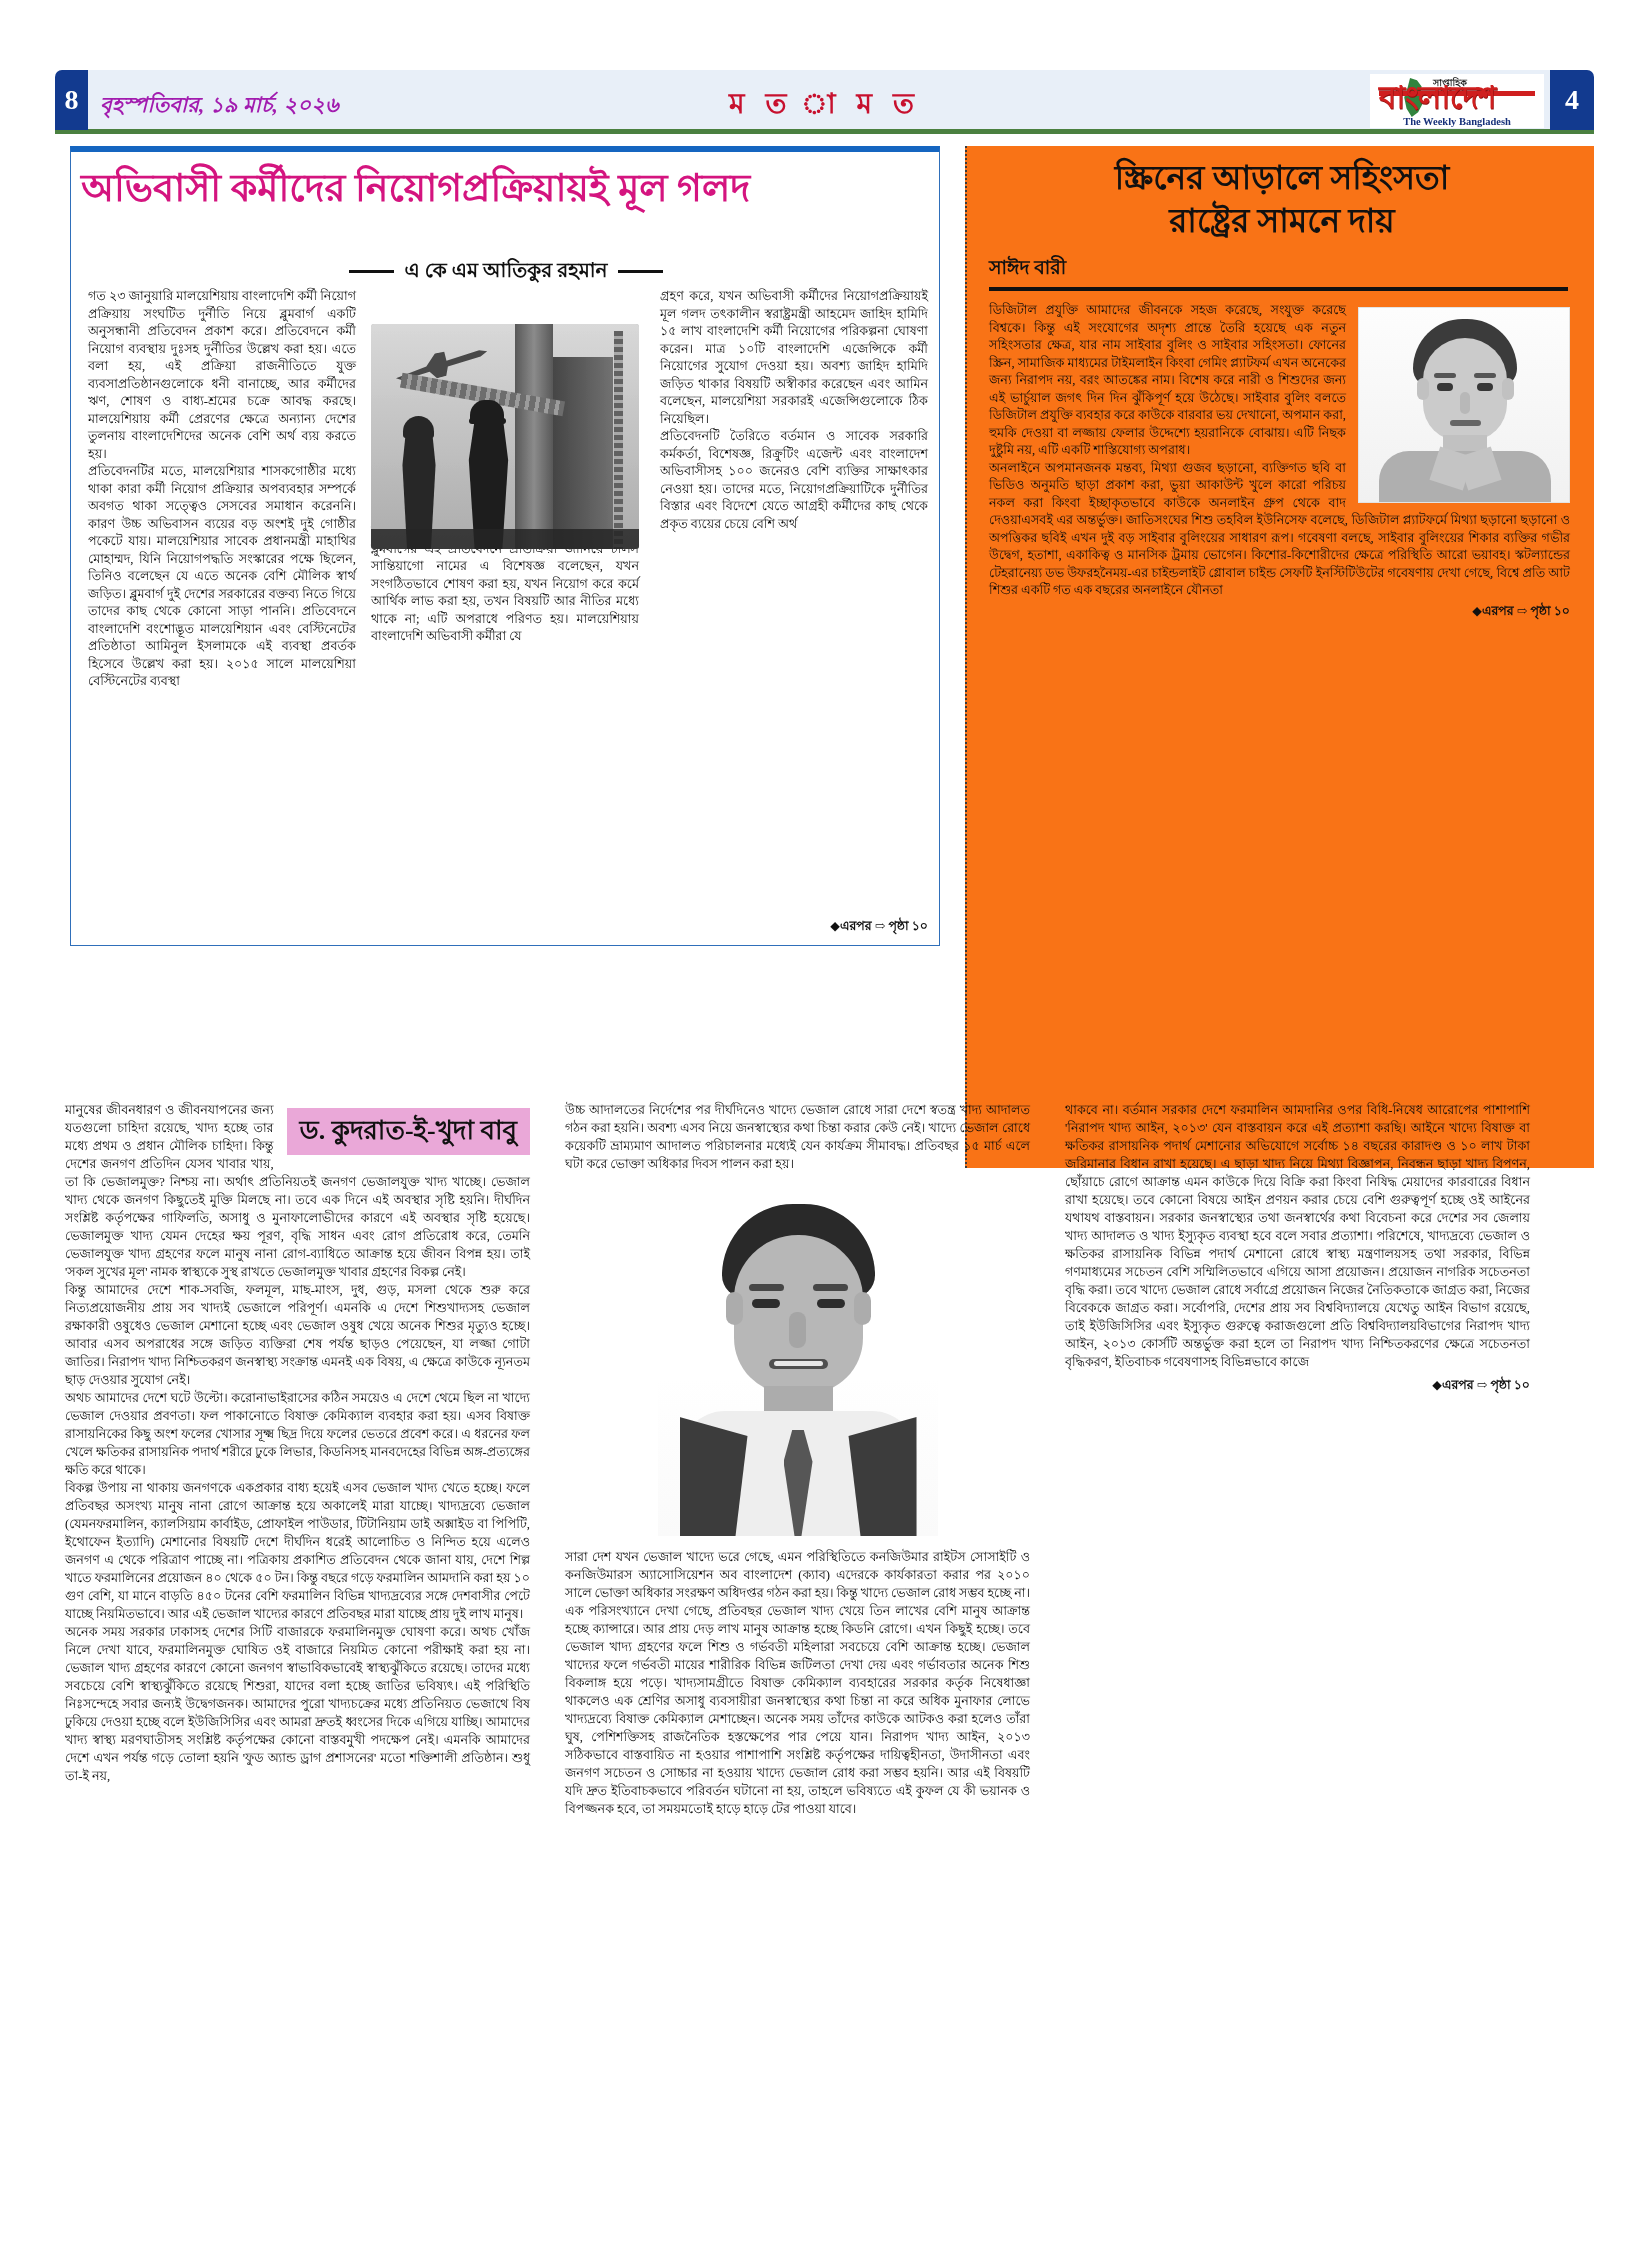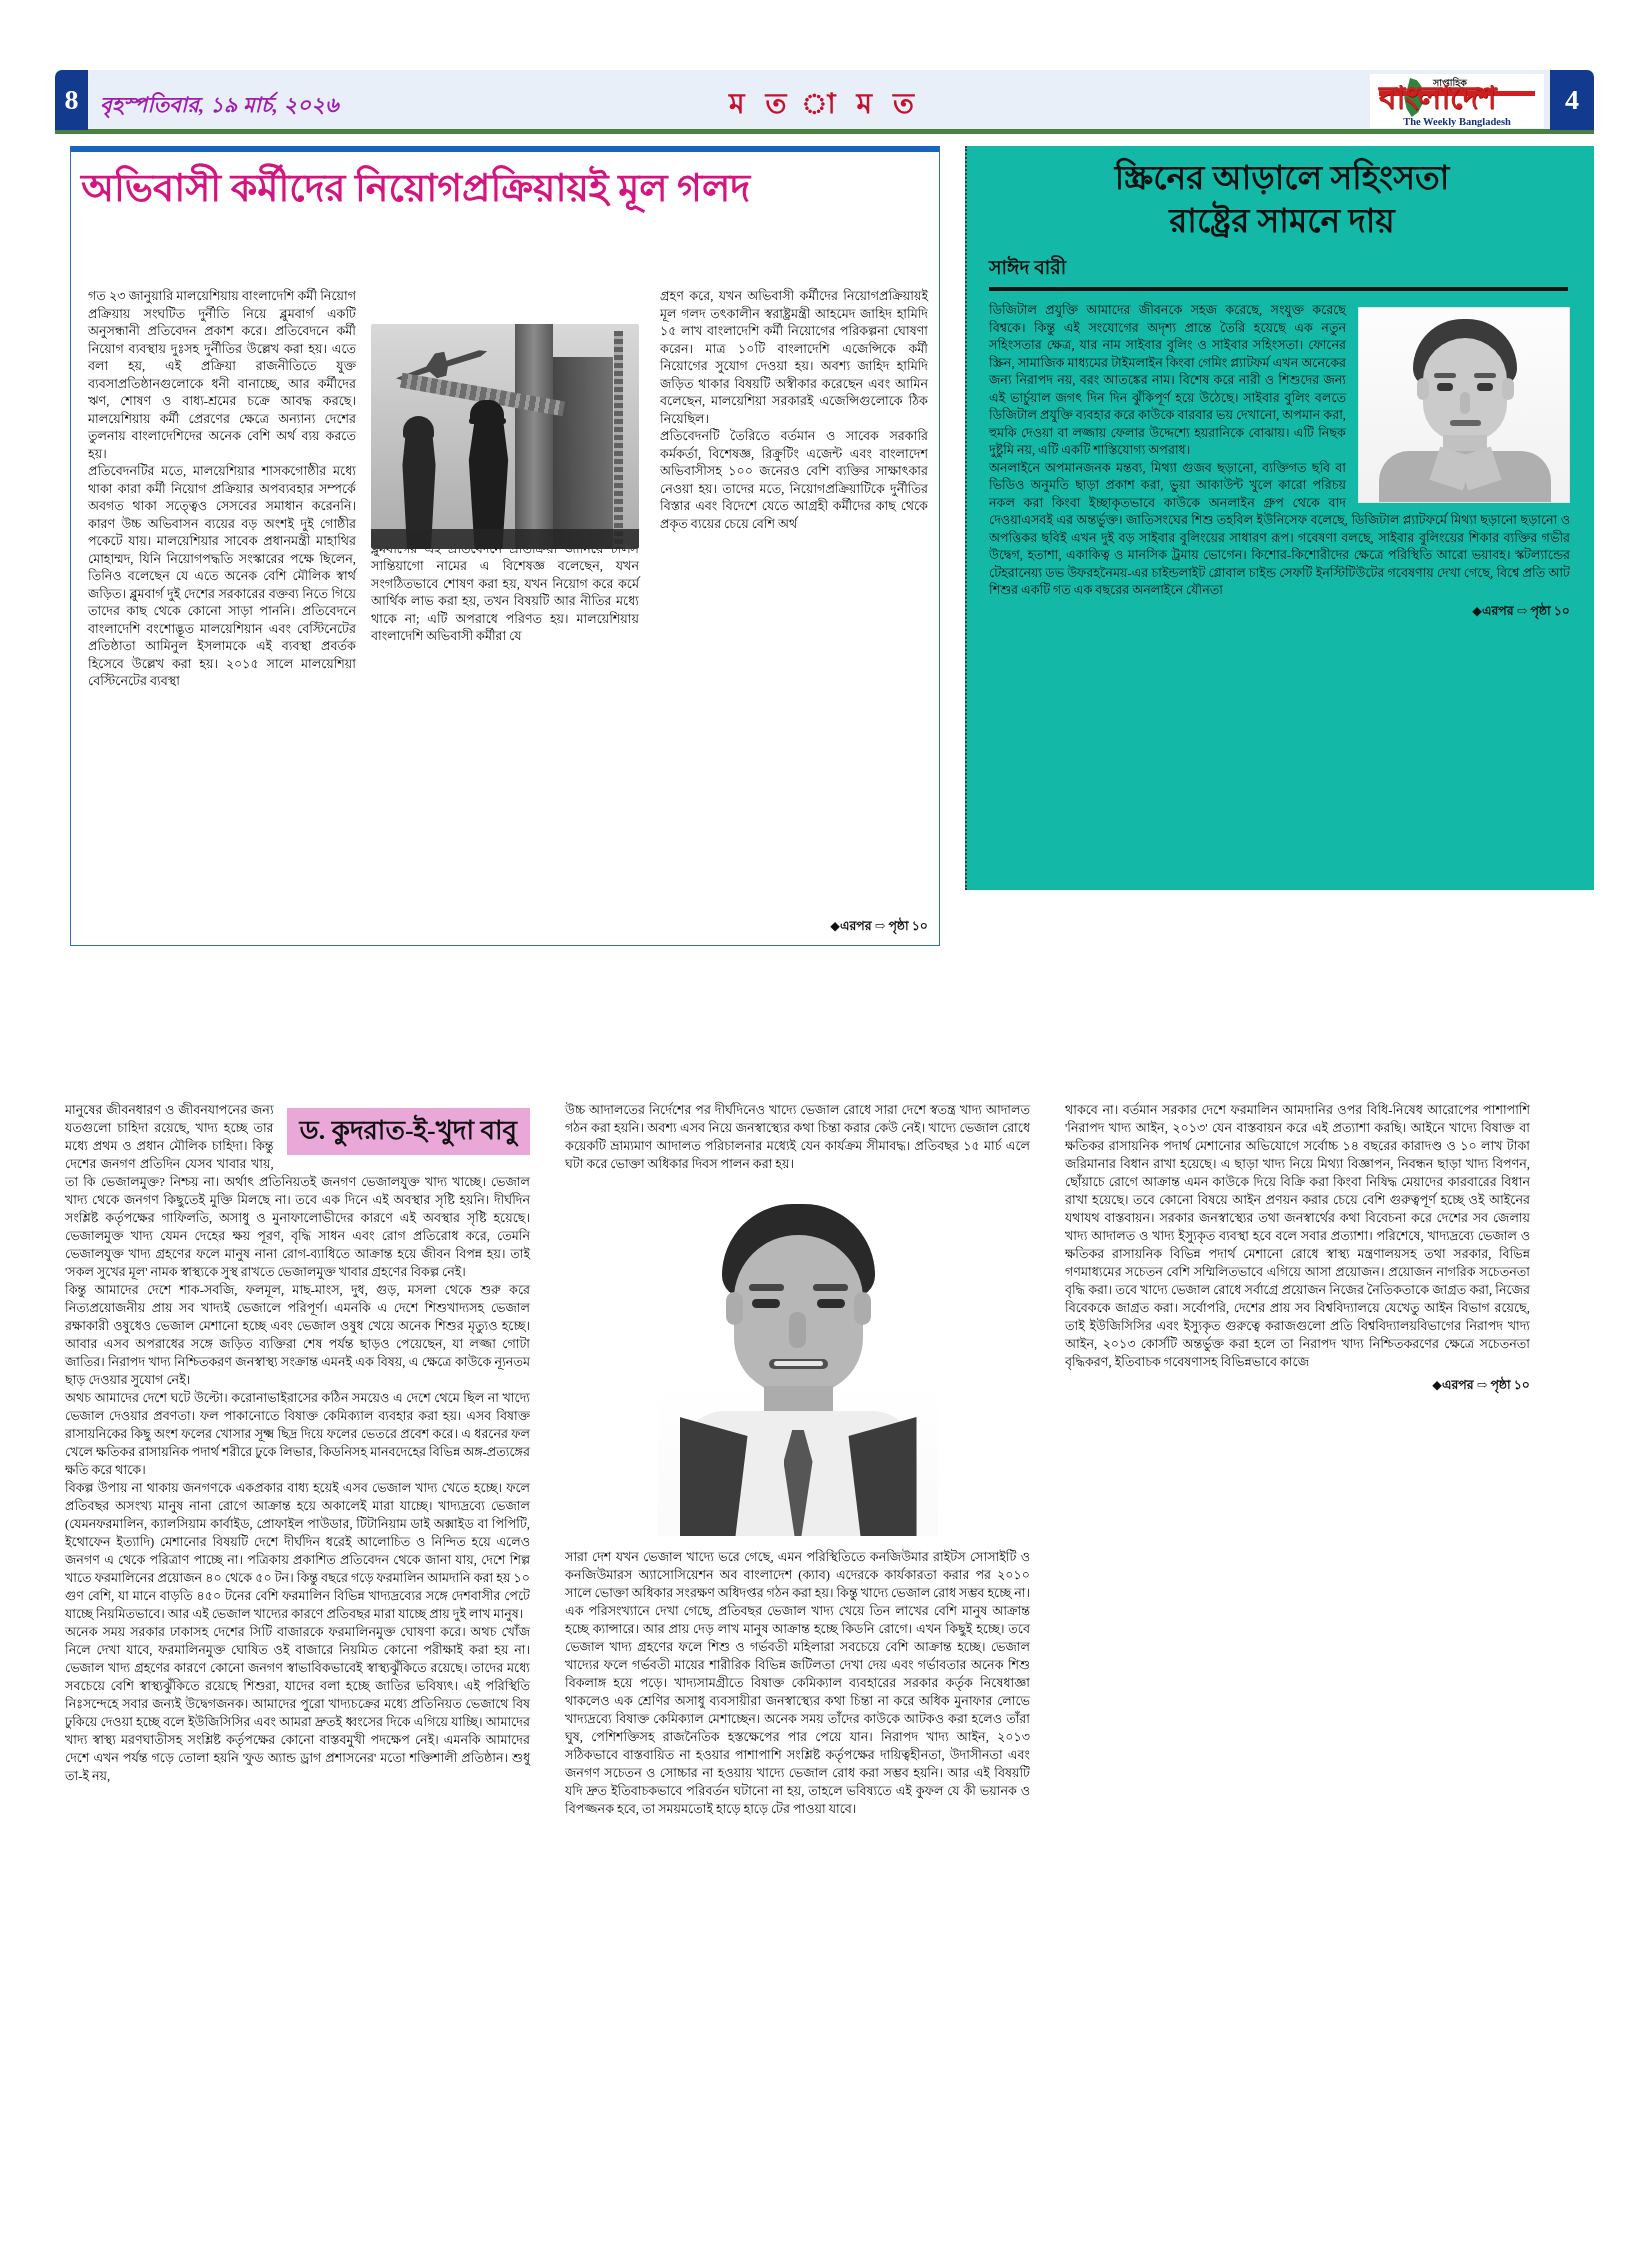--- a/index.html
+++ b/index.html
@@ -293,22 +293,22 @@
     white-space: nowrap;
     text-align: right;
   }
 
   
   .art2 {
     position: absolute;
     left: 965px;
     top: 146px;
     width: 629px;
-    height: 744px;
-    background: #14b8a6;
+    height: 1022px;
+    background: #f97316;
     border-left: 2.5px dotted #3a3a3a;
     box-sizing: border-box;
   }
   .art2-head {
     position: absolute;
     left: 20px;
     top: 11px;
     width: 590px;
     text-align: center;
     font-size: 33px;
@@ -480,20 +480,25 @@
     <div class="logo-map"></div>
     <div class="logo-sup bn">সাপ্তাহিক</div>
     <div class="logo-bar"></div>
     <div class="logo-main bn">বাংলাদেশ</div>
     <div class="logo-sub">The Weekly Bangladesh</div>
   </div>
 
   <div class="art1">
     <div class="art1-head bn">অভিবাসী কর্মীদের নিয়োগপ্রক্রিয়ায়ই মূল গলদ</div>
 
+    <div class="art1-byline-wrap">
+      <span class="byline-rule-l"></span>
+      <span class="art1-byline bn">এ কে এম আতিকুর রহমান</span>
+      <span class="byline-rule-r"></span>
+    </div>
 
     <div class="art1-cols">
 
       <div class="c1">
         <p class="pp body-col bn">গত ২৩ জানুয়ারি মালয়েশিয়ায় বাংলাদেশি কর্মী নিয়োগ প্রক্রিয়ায় সংঘটিত দুর্নীতি নিয়ে ব্লুমবার্গ একটি অনুসন্ধানী প্রতিবেদন প্রকাশ করে। প্রতিবেদনে কর্মী নিয়োগ ব্যবস্থায় দুঃসহ দুর্নীতির উল্লেখ করা হয়। এতে বলা হয়, এই প্রক্রিয়া রাজনীতিতে যুক্ত ব্যবসাপ্রতিষ্ঠানগুলোকে ধনী বানাচ্ছে, আর কর্মীদের ঋণ, শোষণ ও বাধ্য-শ্রমের চক্রে আবদ্ধ করছে। মালয়েশিয়ায় কর্মী প্রেরণের ক্ষেত্রে অন্যান্য দেশের তুলনায় বাংলাদেশিদের অনেক বেশি অর্থ ব্যয় করতে হয়।</p>
         <p class="pp body-col bn">প্রতিবেদনটির মতে, মালয়েশিয়ার শাসকগোষ্ঠীর মধ্যে থাকা কারা কর্মী নিয়োগ প্রক্রিয়ার অপব্যবহার সম্পর্কে অবগত থাকা সত্ত্বেও সেসবের সমাধান করেননি। কারণ উচ্চ অভিবাসন ব্যয়ের বড় অংশই দুই গোষ্ঠীর পকেটে যায়। মালয়েশিয়ার সাবেক প্রধানমন্ত্রী মাহাথির মোহাম্মদ, যিনি নিয়োগপদ্ধতি সংস্কারের পক্ষে ছিলেন, তিনিও বলেছেন যে এতে অনেক বেশি মৌলিক স্বার্থ জড়িত। ব্লুমবার্গ দুই দেশের সরকারের বক্তব্য নিতে গিয়ে তাদের কাছ থেকে কোনো সাড়া পাননি। প্রতিবেদনে বাংলাদেশি বংশোদ্ভূত মালয়েশিয়ান এবং বেস্টিনেটের প্রতিষ্ঠাতা আমিনুল ইসলামকে এই ব্যবস্থা প্রবর্তক হিসেবে উল্লেখ করা হয়। ২০১৫ সালে মালয়েশিয়া বেস্টিনেটের ব্যবস্থা</p>
       </div>
 
       <div class="c2">
         <div style="height:235px"></div>

